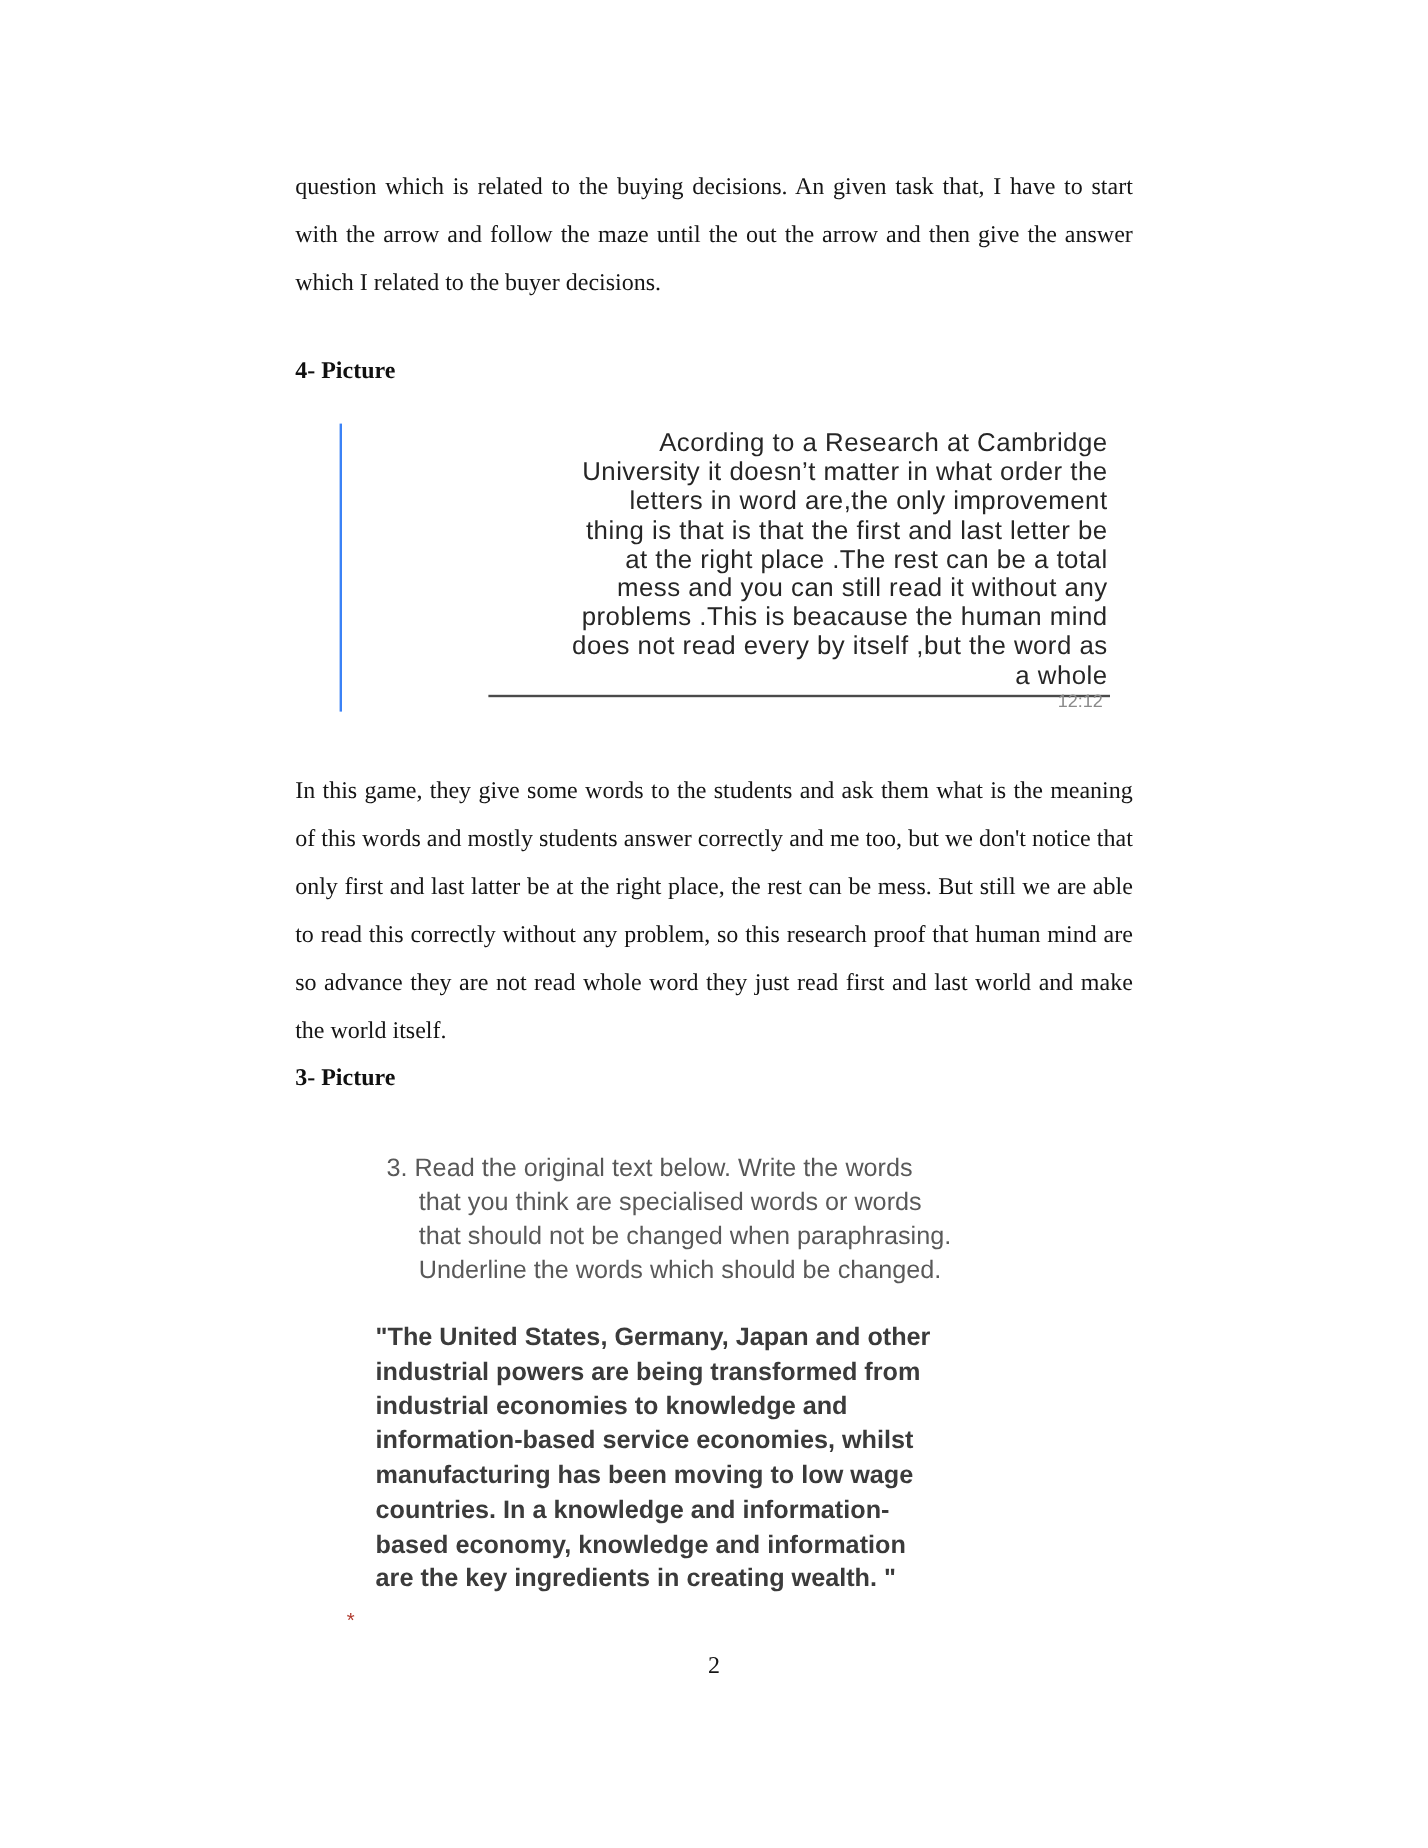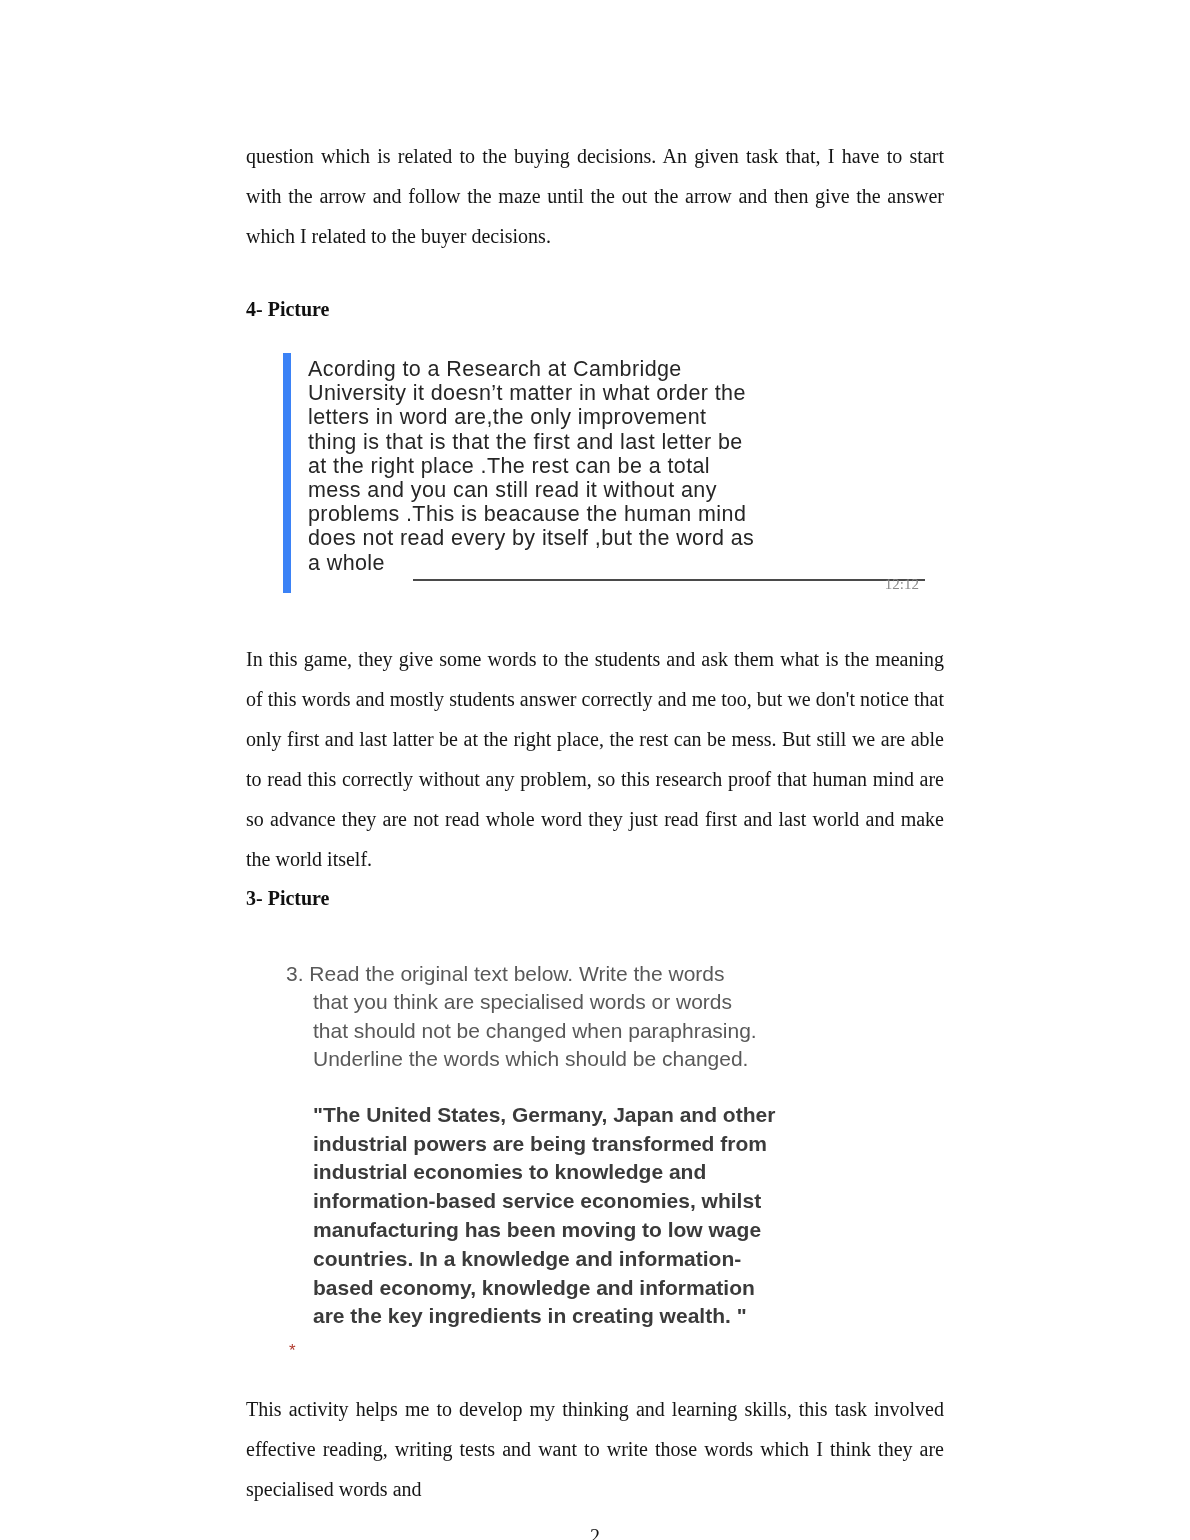--- a/index.html
+++ b/index.html
@@ -27,23 +27,24 @@
     font-weight: bold;
     color: #101010;
   }
   .heading-2 { margin-top: 40px; }
   .heading-3 { margin-top: 6px; }
 
   
   .picture1 {
     margin: 30px 0 0 37px;
     width: 640px;
-    border-left: 8px solid #3b82f6;
+    border-left: 2px solid #3b82f6;
     padding: 4px 0 18px 17px;
     position: relative;
+    text-align: right;
   }
   .pic1-text {
     font-family: "Liberation Sans", sans-serif;
     font-size: 21.5px;
     line-height: 24.2px;
     letter-spacing: 0.4px;
     color: #262626;
     white-space: pre-line;
   }
   .pic1-underline {
@@ -51,40 +52,41 @@
     left: 122px;
     right: -2px;
     bottom: 12px;
     height: 2px;
     background: #4a4a4a;
   }
   .pic1-timestamp {
     position: absolute;
     right: 4px;
     bottom: 0px;
-    font-family: Liberation Serif, serif;
+    font-family: Liberation Sans, sans-serif;
     font-size: 15px;
     color: #8a8a8a;
   }
 
   .para-game { margin-top: 46px; }
 
   
   .picture2 {
     margin: 48px 0 0 40px;
     width: 590px;
   }
   .pic2-instruction {
     font-family: "Liberation Sans", sans-serif;
     font-size: 21px;
     line-height: 28.5px;
     color: #595959;
     white-space: pre-line;
     padding-left: 27px;
     text-indent: -27px;
+    margin-left: 36px;
   }
   .pic2-quote {
     margin-top: 27px;
     padding-left: 27px;
     font-family: "Liberation Sans", sans-serif;
     font-weight: bold;
     font-size: 21px;
     line-height: 28.8px;
     color: #3b3b3b;
     white-space: pre-line;
@@ -141,17 +143,16 @@
 industrial powers are being transformed from
 industrial economies to knowledge and
 information-based service economies, whilst
 manufacturing has been moving to low wage
 countries. In a knowledge and information-
 based economy, knowledge and information
 are the key ingredients in creating wealth. "</div>
     <div class="red-asterisk">*</div>
   </div>
 
-  <p class="body-text para-closing">This activity helps me to develop my thinking and  learning skills, this task involved effective reading, writing tests and want to write those words which I think they are specialised words and</p>
 
   <div class="page-number">2</div>
 
 </div>
 
 </body></html>

